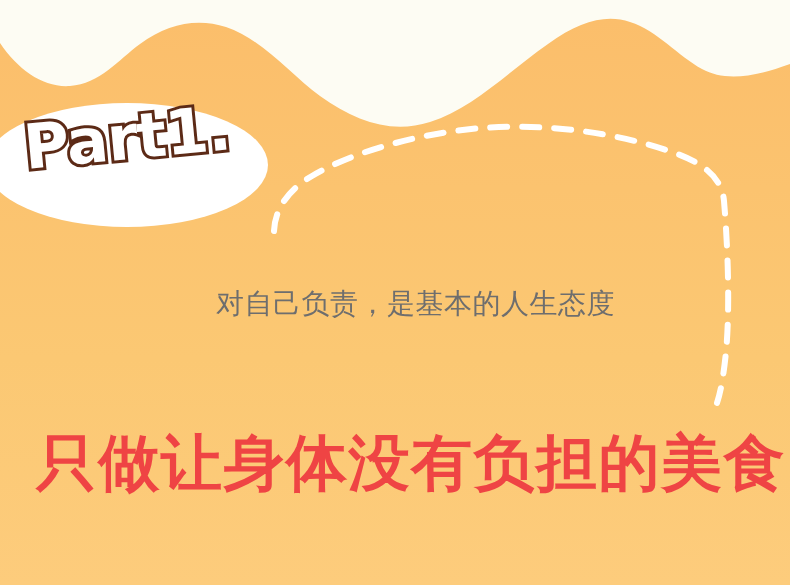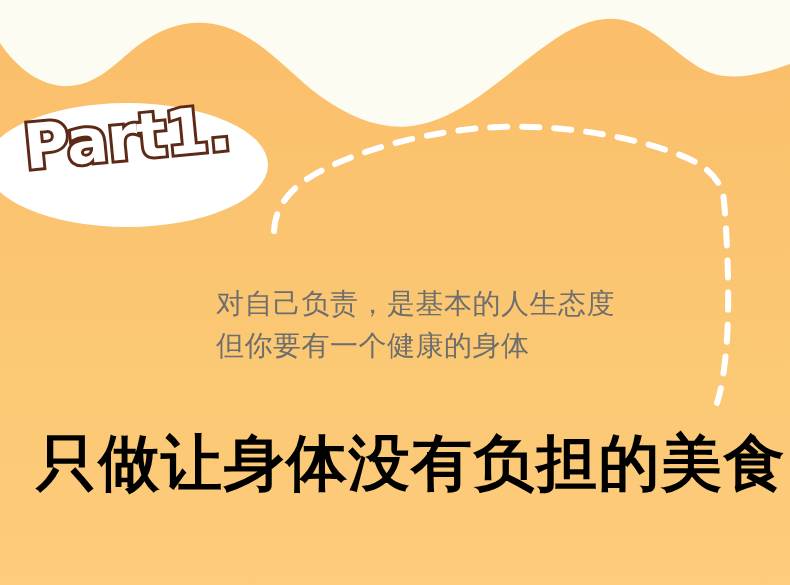--- a/index.html
+++ b/index.html
@@ -89,21 +89,21 @@
   #headline-bottom {
     position: absolute;
     left: 36px;
     top: 429px;
     z-index: 5;
     font-family: "DejaVu Sans", "Liberation Sans", sans-serif;
     font-size: 61px;
     font-weight: 700;
     line-height: 1.1;
     letter-spacing: 1.5px;
-    color: #000000;
+    color: #ef4444;
     white-space: nowrap;
   }
 </style>
 </head>
 <body>
 
 <div id="poster">
 
   <svg class="layer" viewBox="0 0 790 585" preserveAspectRatio="none" style="z-index:1;">
     <defs>
@@ -136,18 +136,17 @@
              C 728,248 730,310 726,352
              C 723,381 720,394 717,403" fill="none" stroke="#FFFFFF" stroke-width="6" stroke-linecap="round" stroke-dasharray="17 15"></path>
   </svg>
 
   <div id="part-badge"></div>
   <div id="part-label">Part1.</div>
 
 
   <div id="subtitle-block">
     <span class="sub-line">对自己负责，是基本的人生态度</span>
-    <span class="sub-line">但你要有一个健康的身体</span>
   </div>
 
   <div id="headline-bottom">只做让身体没有负担的美食</div>
 
 </div>
 
 </body></html>

